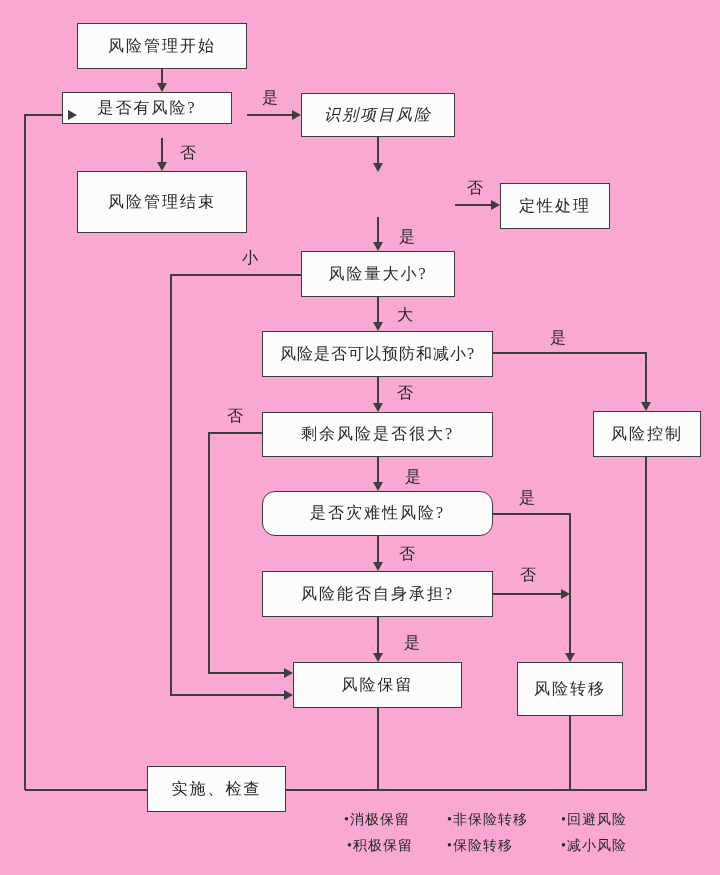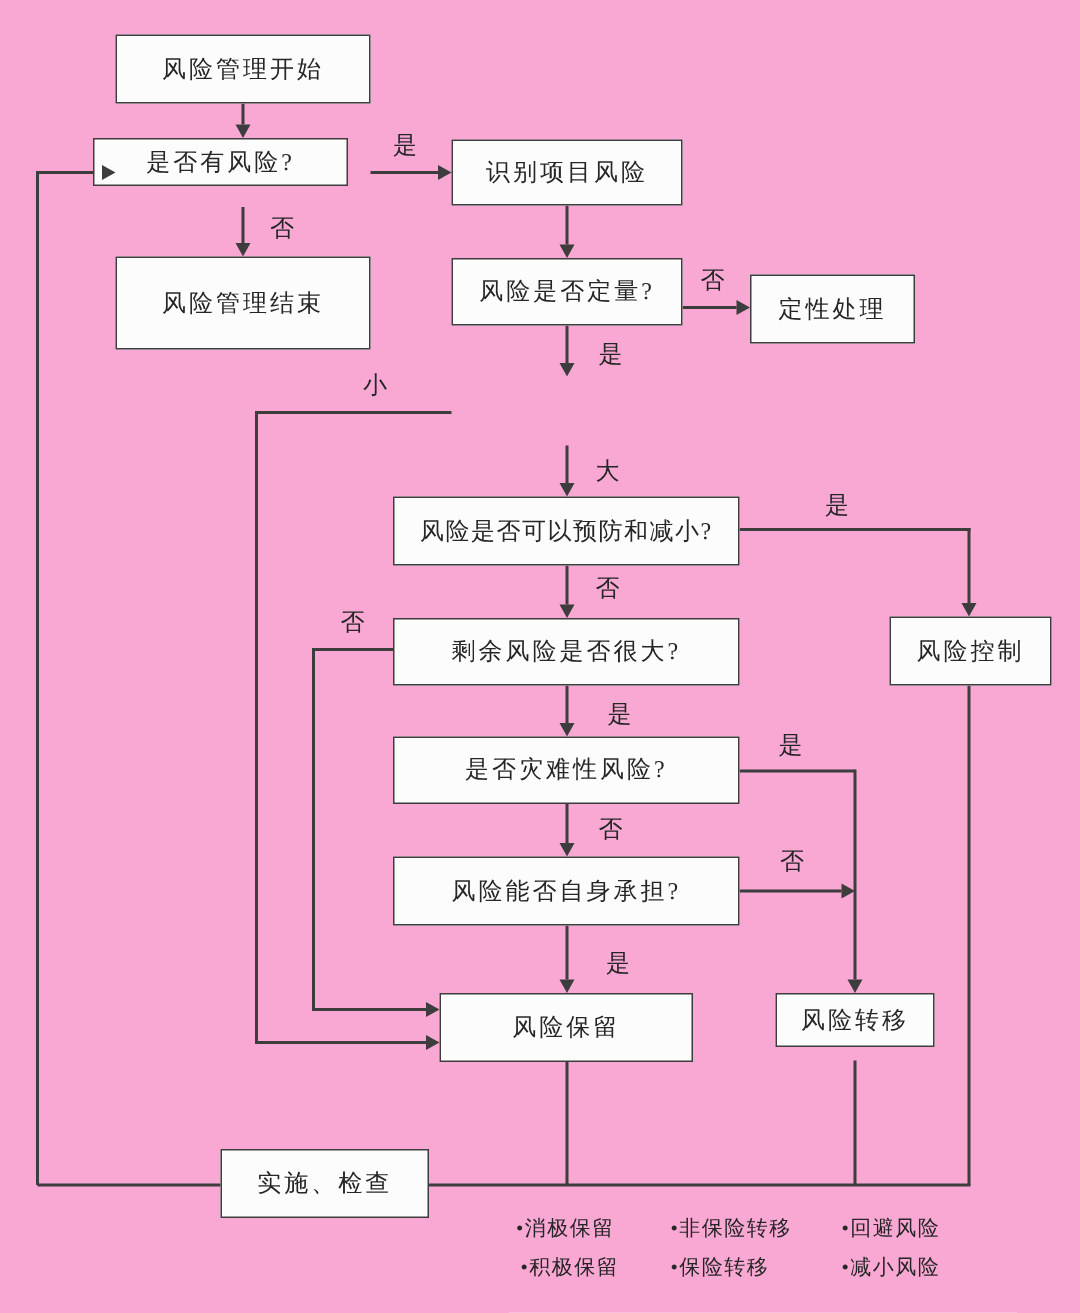--- a/index.html
+++ b/index.html
@@ -42,30 +42,30 @@
     letter-spacing: 1px;
     color: #262626;
     line-height: 1;
     z-index: 2;
   }
 
   
   .n-start       { left:77px;  top:23px;  width:170px; height:46px; }
   .n-has-risk    { left:62px;  top:92px;  width:170px; height:32px; }
   .n-end         { left:77px;  top:171px; width:170px; height:62px; }
-  .n-identify    { left:301px; top:93px;  width:154px; height:44px; }
+  .n-identify    { left:301px; top:93px;  width:154px; height:44px;font-style:italic; }
   .n-quantify    { left:301px; top:172px; width:154px; height:45px; }
   .n-qualitative { left:500px; top:183px; width:110px; height:46px; }
   .n-magnitude   { left:301px; top:251px; width:154px; height:46px; }
   .n-preventable { left:262px; top:331px; width:231px; height:46px; letter-spacing:1px; }
   .n-residual    { left:262px; top:412px; width:231px; height:45px; }
-  .n-catastrophic{ left:262px; top:491px; width:231px; height:45px; }
+  .n-catastrophic{ left:262px; top:491px; width:231px; height:45px;border-radius:13px; }
   .n-self-bear   { left:262px; top:571px; width:231px; height:46px; }
   .n-retain      { left:293px; top:662px; width:169px; height:46px; }
-  .n-transfer    { left:517px; top:662px; width:106px; height:36px; }
+  .n-transfer    { left:517px; top:662px; width:106px; height:54px; }
   .n-control     { left:593px; top:411px; width:108px; height:46px; }
   .n-implement   { left:147px; top:766px; width:139px; height:46px; }
 </style>
 </head>
 <body>
 
 <div class="canvas">
 
   <div class="seg" style="left:161px;top:69px;width:2px;height:14px"></div>
   <div class="seg" style="left:161px;top:138px;width:2px;height:24px"></div>
@@ -111,22 +111,22 @@
   <div class="arr arr-d" style="left:565px;top:653px"></div>
   <div class="arr arr-d" style="left:373px;top:562px"></div>
   <div class="arr arr-r" style="left:561px;top:589px"></div>
   <div class="arr arr-d" style="left:373px;top:653px"></div>
   <div class="arr arr-r" style="left:68px;top:110px"></div>
 
   <div class="node n-start">风险管理开始</div>
   <div class="node n-has-risk">是否有风险?</div>
   <div class="node n-end">风险管理结束</div>
   <div class="node n-identify">识别项目风险</div>
-  <div class="node n-quantify">风险是否定量?</div>
   <div class="node n-qualitative">定性处理</div>
+  <div class="node n-magnitude">风险量大小?</div>
   <div class="node n-preventable">风险是否可以预防和减小?</div>
   <div class="node n-residual">剩余风险是否很大?</div>
   <div class="node n-catastrophic">是否灾难性风险?</div>
   <div class="node n-self-bear">风险能否自身承担?</div>
   <div class="node n-retain">风险保留</div>
   <div class="node n-transfer">风险转移</div>
   <div class="node n-control">风险控制</div>
   <div class="node n-implement">实施、检查</div>
 
   <span class="elabel" style="left:262px;top:90px">是</span>

